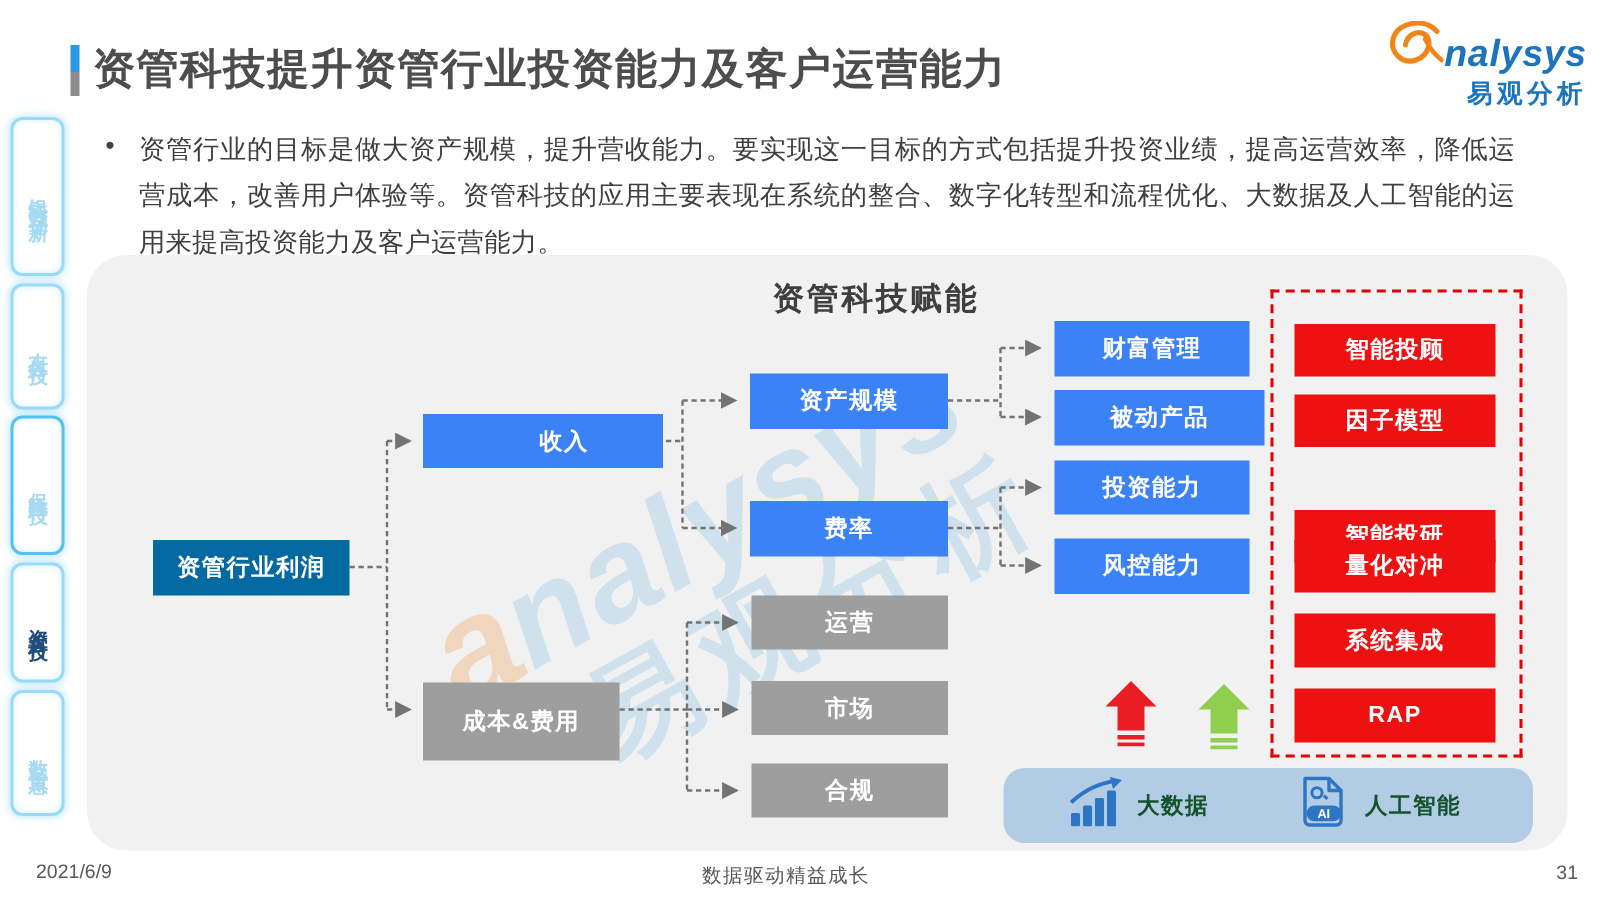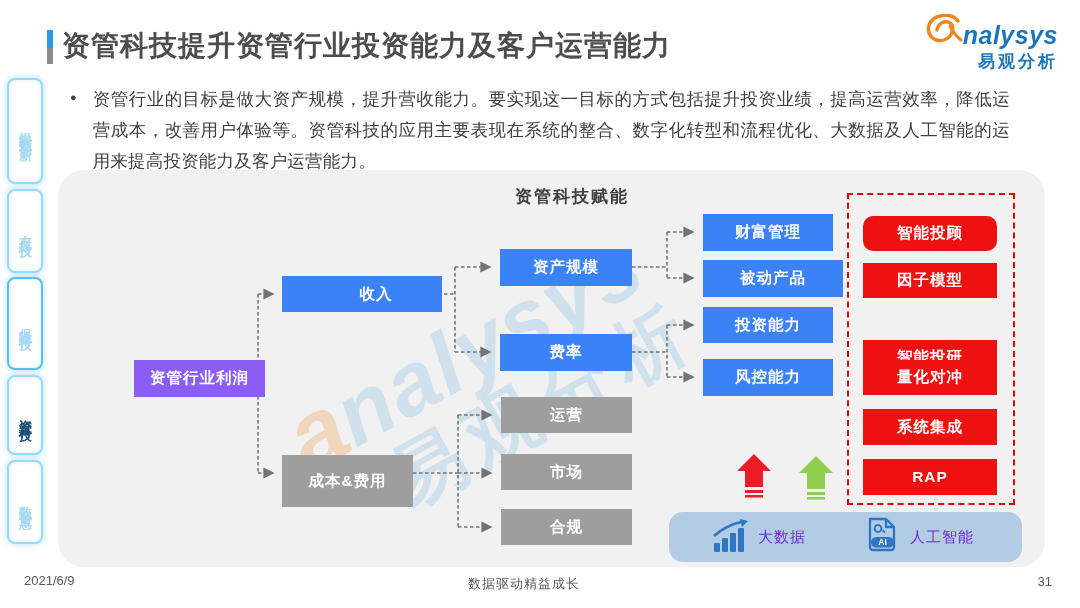--- a/index.html
+++ b/index.html
@@ -36,50 +36,50 @@
     writing-mode:vertical-rl;text-orientation:upright;letter-spacing:3px;
     background:#ffffff;
   }
   .tab.active{color:#1e4e79;}
   
   .canvas{
     position:absolute;left:58px;top:170px;width:987px;height:397px;
     background:#f1f1f1;border-radius:26px;overflow:hidden;
   }
   .diagram-heading{
-    position:absolute;left:457px;top:15px;font-size:17px;font-weight:bold;
+    position:absolute;left:457px;top:15px;font-size:21px;font-weight:bold;
     color:#3f3f3f;letter-spacing:2px;z-index:2;
   }
   .watermark{
     position:absolute;left:255px;top:215px;transform:rotate(-29deg);
     transform-origin:left center;z-index:0;pointer-events:none;white-space:nowrap;
   }
   .wm-a{font-size:96px;font-style:italic;font-weight:bold;color:rgba(242,153,74,.30);}
   .wm-rest{font-size:88px;font-style:italic;font-weight:bold;color:rgba(130,190,228,.30);letter-spacing:2px;}
   .wm-cn{font-size:74px;font-weight:bold;color:rgba(130,190,228,.30);letter-spacing:10px;margin-left:70px;margin-top:-18px;}
   .connectors{position:absolute;left:0;top:0;z-index:1;}
   .nb{
     position:absolute;display:flex;align-items:center;justify-content:center;
     color:#ffffff;font-size:15.5px;font-weight:bold;letter-spacing:1px;z-index:2;
   }
   .nb.orange{background:#3b82f6;}
   .nb.gray{background:#9e9e9e;}
-  .nb.blue{background:#8b5cf6;margin-left:32px;}
+  .nb.blue{background:#0369a1;}
   .nb.red{background:#ee1111;}
   .tech-panel{
     position:absolute;left:789px;top:23px;width:168px;height:312px;
     border:2px dashed #e60000;box-sizing:border-box;z-index:1;
   }
   .updown{position:absolute;z-index:2;}
   .enabler-bar{
     position:absolute;left:611px;top:342px;width:353px;height:50px;
     background:#b3cce6;border-radius:14px;z-index:2;
   }
   .enabler-group{position:absolute;top:0;height:50px;display:flex;align-items:center;gap:9px;}
-  .enabler-label{font-size:15px;color:#6d28d9;font-weight:normal;letter-spacing:1px;}
+  .enabler-label{font-size:15px;color:#14532d;font-weight:bold;letter-spacing:1px;}
   
   .footer-date{position:absolute;left:24px;top:573px;font-size:13px;color:#595959;}
   .footer-slogan{position:absolute;left:468px;top:575px;font-size:13px;color:#595959;letter-spacing:1px;}
   .footer-page{position:absolute;right:28px;top:574px;font-size:13px;color:#595959;}
 </style>
 </head>
 <body>
 
 <div class="accent-bar">
   <div class="accent-top"></div>
@@ -160,21 +160,21 @@
   <div class="nb orange" style="left:442px;top:164px;width:132px;height:37px;">费率</div>
   <div class="nb gray" style="left:443px;top:227px;width:131px;height:36px;">运营</div>
   <div class="nb gray" style="left:443px;top:284px;width:131px;height:36px;">市场</div>
   <div class="nb gray" style="left:443px;top:339px;width:131px;height:36px;">合规</div>
   <div class="nb orange" style="left:645px;top:44px;width:130px;height:37px;">财富管理</div>
   <div class="nb orange" style="left:645px;top:90px;width:140px;height:37px;">被动产品</div>
   <div class="nb orange" style="left:645px;top:137px;width:130px;height:36px;">投资能力</div>
   <div class="nb orange" style="left:645px;top:189px;width:130px;height:37px;">风控能力</div>
 
   <div class="tech-panel"></div>
-  <div class="nb red" style="left:805px;top:46px;width:134px;height:35px;border-radius:10px;">智能投顾</div>
+  <div class="nb red" style="left:805px;top:46px;width:134px;height:35px;">智能投顾</div>
   <div class="nb red" style="left:805px;top:93px;width:134px;height:35px;">因子模型</div>
   <div class="nb red" style="left:805px;top:138px;width:134px;height:35px;margin-top:32px;">智能投研</div>
   <div class="nb red" style="left:805px;top:190px;width:134px;height:35px;">量化对冲</div>
   <div class="nb red" style="left:805px;top:239px;width:134px;height:36px;">系统集成</div>
   <div class="nb red" style="left:805px;top:289px;width:134px;height:36px;">RAP</div>
 
   <div class="updown" style="left:679px;top:284px;">
     <svg width="34" height="44" viewBox="0 0 34 44">
       <polygon points="17,0 34,17 26,17 26,33 8,33 8,17 0,17" fill="#eb1c24"></polygon>
       <rect x="8" y="36" width="18" height="3" fill="#eb1c24"></rect>

